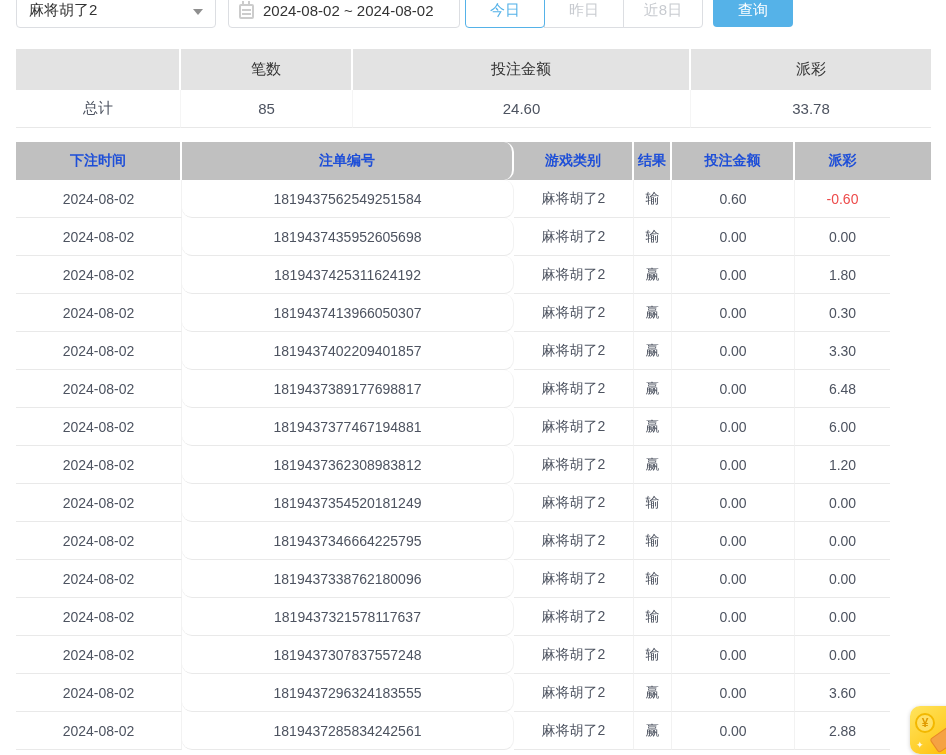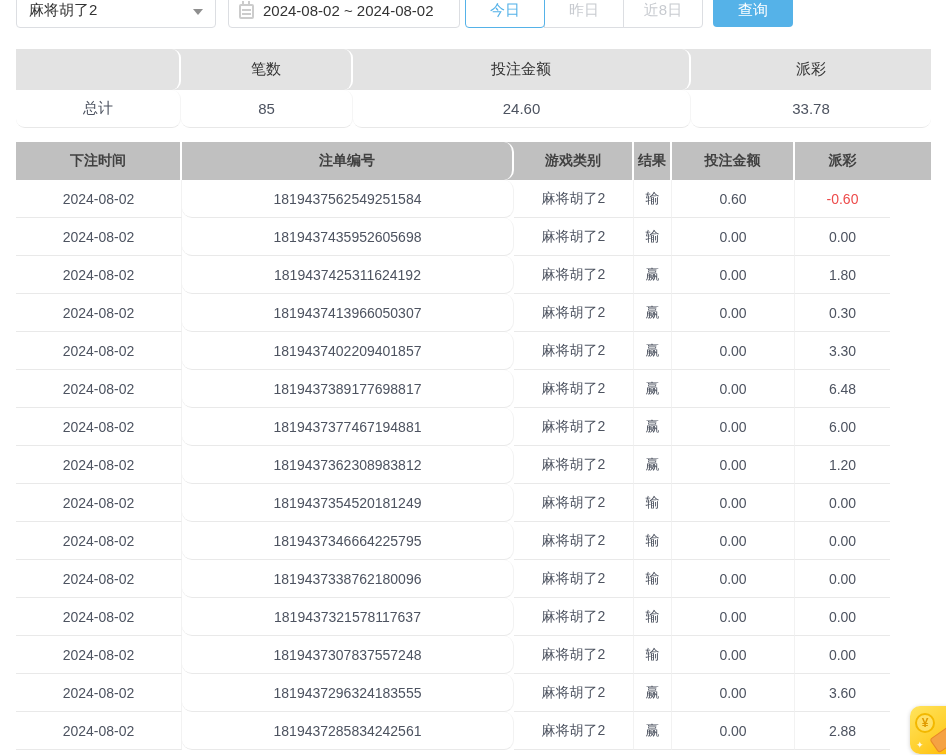--- a/index.html
+++ b/index.html
@@ -37,26 +37,26 @@
   }
 
   
   .summary { width:915px; margin:21px 0 0 16px; font-size:15px; }
   .s-head, .s-row { display:flex; }
   .s-head { background:#e3e3e3; color:#333; }
   .s-head .sc { height:41px; border-right:2px solid #fff; }
   .s-head .sc:last-child { border-right:none; }
   .s-row .sc { height:38px; border-bottom:1px solid #e8e8e8; border-right:1px solid #f5f5f5; }
   .s-row .sc:last-child { border-right:none; }
-  .sc { display:flex; align-items:center; justify-content:center;border-radius:9px; }
+  .sc { display:flex; align-items:center; justify-content:center; }
   .sc.s0 { width:165px; } .sc.s1 { width:172px; } .sc.s2 { width:338px; } .sc.s3 { width:240px; }
 
   
   .grid { width:915px; margin:14px 0 0 16px; font-size:14px; }
-  .g-head { display:flex; background:#c0c0c0; color:#404040; font-weight:bold; }
+  .g-head { display:flex; background:#c0c0c0; color:#1d4ed8; font-weight:bold; }
   .g-head .gc { height:38px; border-right:2px solid #fff; }
   .g-head .gc:last-child { border-right:none; }
   .g-row { display:flex; background:#fff; }
   .g-row .gc { height:38px; border-bottom:1px solid #e9e9e9; border-right:1px solid #f2f2f2; }
   .g-row .gc:last-child { border-right:none; }
   .gc { display:flex; align-items:center; justify-content:center; }
   .gc.c0 { width:166px; } .gc.c1 { width:332px;border-radius:10px; } .gc.c2 { width:120px; }
   .gc.c3 { width:38px; }  .gc.c4 { width:123px; } .gc.c5 { width:95px; }
   .gc.neg { color:#ed4b4b; }
 

